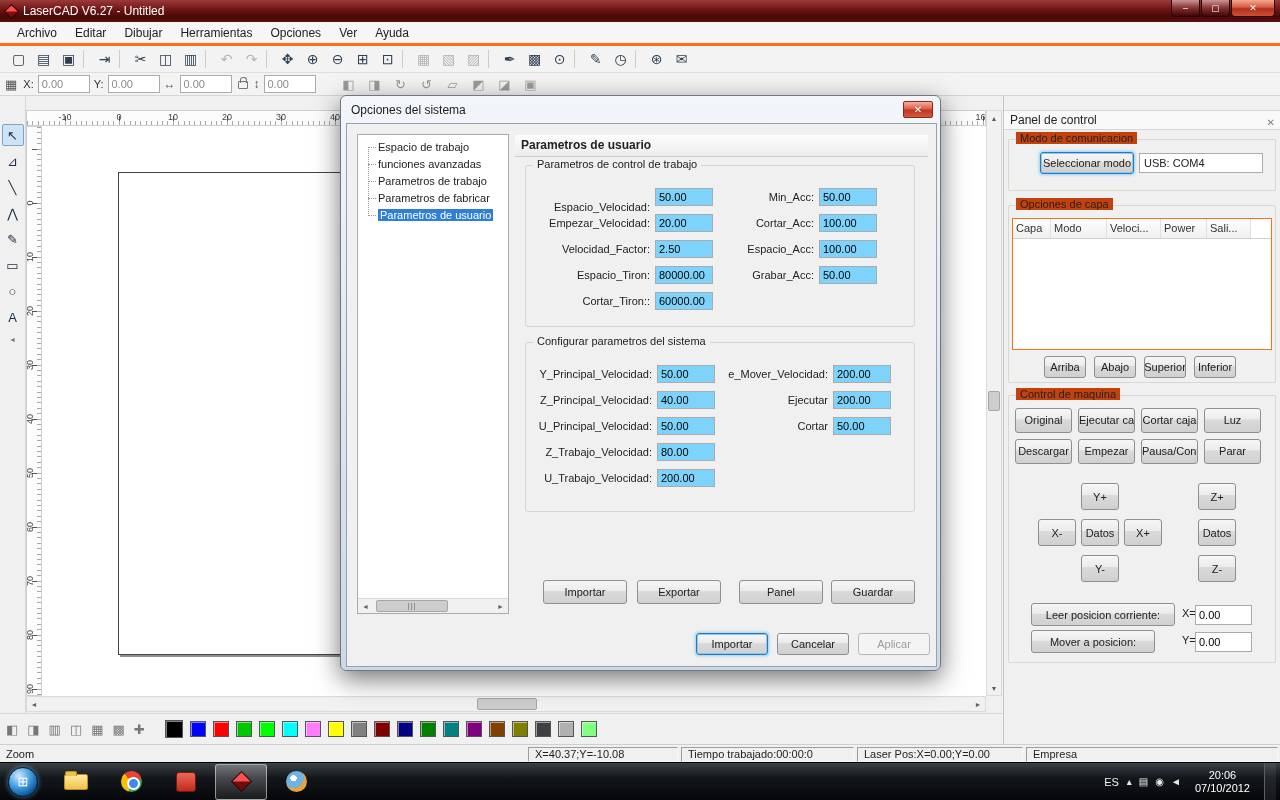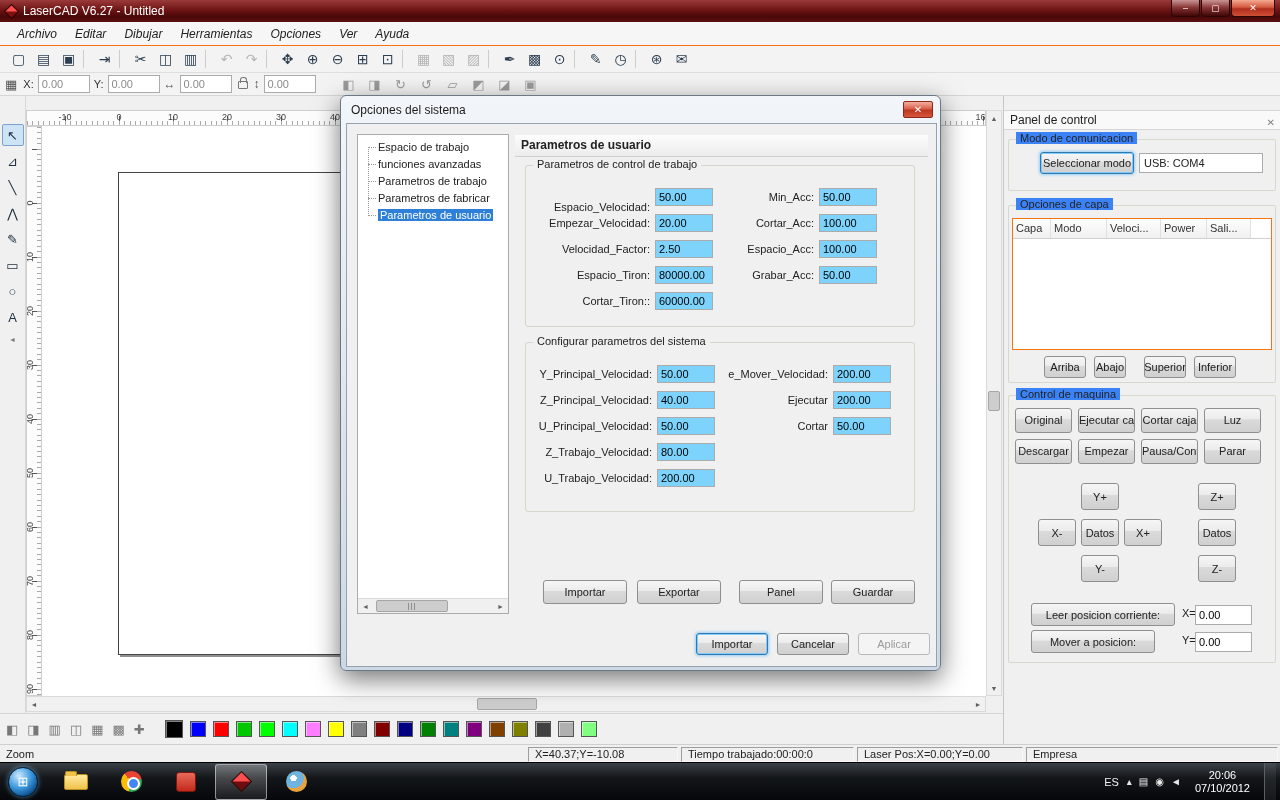--- a/index.html
+++ b/index.html
@@ -11,21 +11,21 @@
   .titlebar{position:absolute;left:0;top:0;width:1280px;height:22px;
     background:linear-gradient(180deg,#9b3a3a 0%,#6e1414 45%,#4a0808 75%,#5a1010 100%);
     color:#fff;display:flex;align-items:center;padding-left:6px;gap:6px;font-size:12px;}
   .app-logo{width:11px;height:11px;background:linear-gradient(135deg,#ff5050 45%,#7d0f0f 55%);transform:rotate(45deg);flex:0 0 auto;border:1px solid #300;}
   .winbtns{position:absolute;right:5px;top:0;display:flex;gap:1px;}
   .wbtn{width:29px;height:17px;border:1px solid #2a0808;border-top:none;border-radius:0 0 4px 4px;
     background:linear-gradient(rgba(255,255,255,.45),rgba(255,255,255,.12) 45%,rgba(0,0,0,.18));
     color:#fff;font-size:9px;display:flex;align-items:center;justify-content:center;}
   .wbtn.close{width:44px;background:linear-gradient(#f4a890,#d55a40 45%,#b02f1d 55%,#cf4f35);}
 
-  .menubar{position:absolute;left:0;top:22px;width:1280px;height:24px;background:#f6f6f6;border-bottom:1px solid #f97316;display:flex;align-items:center;padding-left:8px;font-size:12px;font-style:italic;}
+  .menubar{position:absolute;left:0;top:22px;width:1280px;height:24px;background:#f6f6f6;border-bottom:3px solid #f97316;display:flex;align-items:center;padding-left:8px;font-size:12px;}
   .menu-item{padding:3px 9px;}
 
   .toolbar1{position:absolute;left:0;top:46px;width:1280px;height:27px;background:#f3f3f3;border-bottom:1px solid #dedede;display:flex;align-items:center;padding-left:6px;}
   .tbtn{width:25px;height:22px;display:flex;align-items:center;justify-content:center;font-size:14px;color:#2c3e50;}
   .tbtn.disabled{color:#b4b4b4;}
   .tbtn.sep{width:7px;height:18px;font-size:0;border-left:1px solid #cccccc;margin:0 2px;}
 
   .propbar{position:absolute;left:0;top:73px;width:1280px;height:23px;background:#f3f3f3;border-bottom:1px solid #d6d6d6;display:flex;align-items:center;gap:4px;padding-left:5px;}
   .plabel{color:#333;}
   .pfield{width:52px;height:18px;border:1px solid #ababab;background:#fff;color:#8a8a8a;font-size:11px;font-family:inherit;padding:0 3px;}
@@ -79,21 +79,21 @@
   
   .statusbar{position:absolute;left:0;top:744px;width:1280px;height:18px;background:#f0f0f0;border-top:1px solid #cfcfcf;font-size:11px;}
   .statusbar .zoom{position:absolute;left:6px;top:3px;color:#222;}
   .sseg{position:absolute;top:2px;height:15px;border:1px solid;border-color:#9d9d9d #f7f7f7 #f7f7f7 #9d9d9d;padding:0 6px;line-height:13px;white-space:nowrap;overflow:hidden;color:#222;}
 
   
   .control-panel{position:absolute;left:1003px;top:96px;width:277px;height:648px;background:#f0f0f0;border-left:1px solid #c6c6c6;}
   .panel-header{position:absolute;left:0;top:14px;width:277px;height:20px;background:#f9f9f9;border-top:1px solid #d6d6d6;border-bottom:1px solid #d6d6d6;line-height:18px;padding-left:6px;font-size:12px;}
   .panel-close{position:absolute;right:6px;top:3px;color:#808080;font-size:10px;}
   .pgroup{position:absolute;border:1px solid #d8d8cd;border-radius:2px;}
-  .gtitle{position:absolute;top:-8px;left:7px;background:#3b82f6;padding:0 4px;color:#222;white-space:nowrap;}
+  .gtitle{position:absolute;top:-8px;left:7px;background:#c2410c;padding:0 4px;color:#222;white-space:nowrap;}
   .btn{background:linear-gradient(#f6f6f6,#ebebeb 45%,#dadada 46%,#d0d0d0);border:1px solid #8e8f8f;border-radius:3px;color:#222;display:flex;align-items:center;justify-content:center;font-size:11px;font-family:inherit;white-space:nowrap;overflow:hidden;}
   .btn.default{border:1px solid #3079ad;box-shadow:0 0 0 1px rgba(125,200,255,.95) inset,0 0 3px 1px rgba(90,180,250,.6);}
   .btn.disabled{color:#9b9b9b;background:#f4f4f4;border-color:#b8b8b8;box-shadow:none;}
   .pm-btn{position:absolute;display:block;text-align:center;line-height:23px;}
   .sunken{background:#fff;border:1px solid #ababab;}
   .usb-field{position:absolute;left:135px;top:57px;width:124px;height:20px;line-height:18px;padding-left:4px;}
   .ltable{position:absolute;left:8px;top:122px;width:260px;height:132px;border:1px solid #f97316;background:#fff;}
   .lthead{display:flex;height:20px;border-bottom:1px solid #d0d0d0;}
   .lth{background:linear-gradient(#fdfdfd,#f0f0f0);border-right:1px solid #e0e0e0;padding:3px 3px 0 3px;white-space:nowrap;overflow:hidden;color:#333;}
   .lth:nth-child(1){width:38px;}.lth:nth-child(2){width:56px;}.lth:nth-child(3){width:54px;}
@@ -465,21 +465,21 @@
       <span class="lth">Veloci...</span>
 
       <span class="lth">Power</span>
 
       <span class="lth">Sali...</span>
     </div>
   </div>
   <div>
     <div class="btn abs" style="top: 260px; width: 42px; height: 22px; left: 40px;">Arriba</div>
 
-    <div class="btn abs" style="top: 260px; width: 32px; height: 22px; left: 90px;">Abajo</div>
+    <div class="btn abs" style="top: 260px; width: 42px; height: 22px; left: 90px;">Abajo</div>
 
     <div class="btn abs" style="top: 260px; width: 42px; height: 22px; left: 140px;">Superior</div>
 
     <div class="btn abs" style="top: 260px; width: 42px; height: 22px; left: 190px;">Inferior</div>
   </div>
 
   <div class="pgroup" style="left:4px;top:299px;width:268px;height:268px;">
     <span class="gtitle">Control de maquina</span>
   </div>
   <div>

